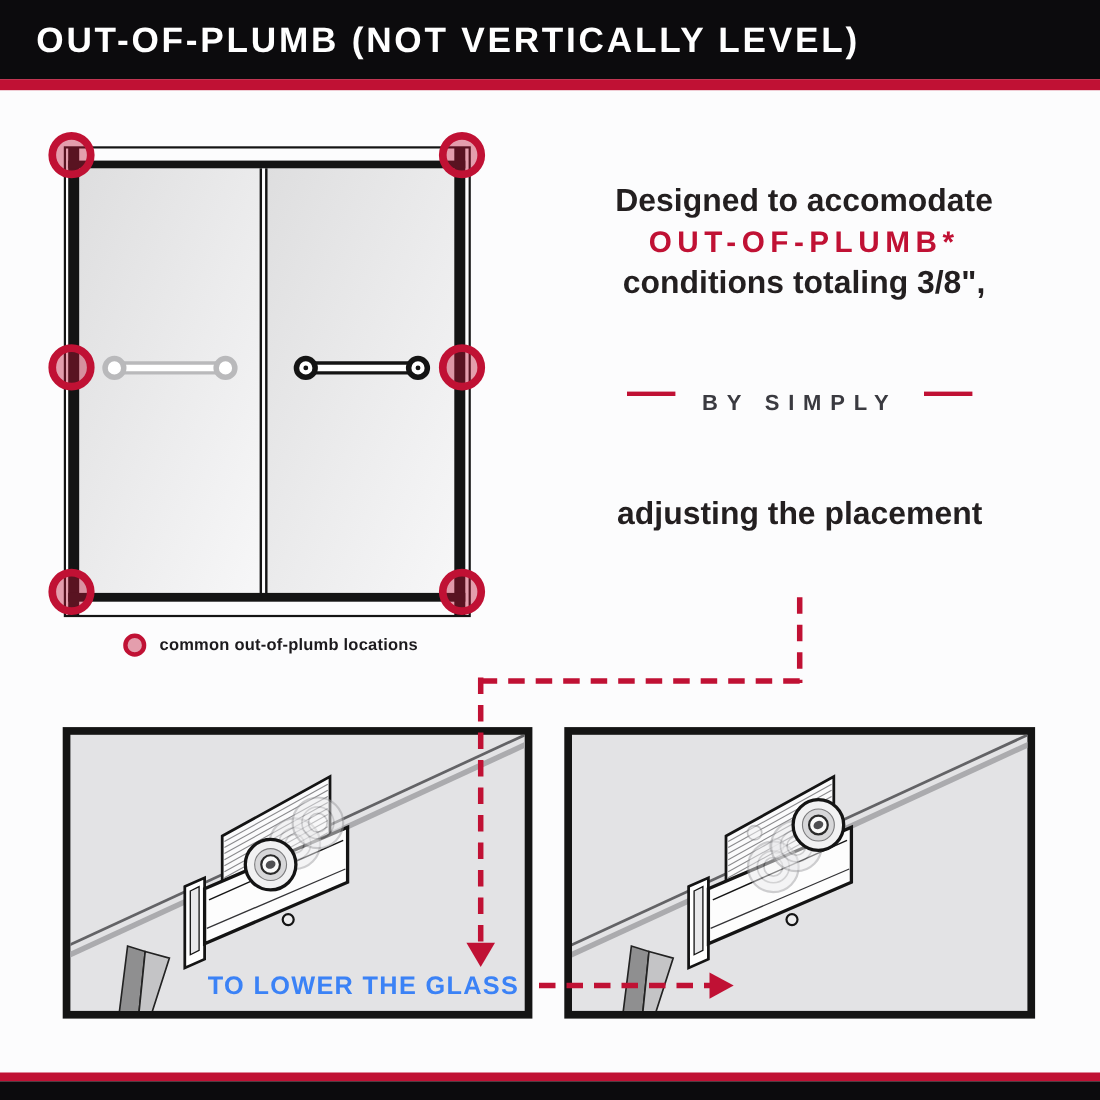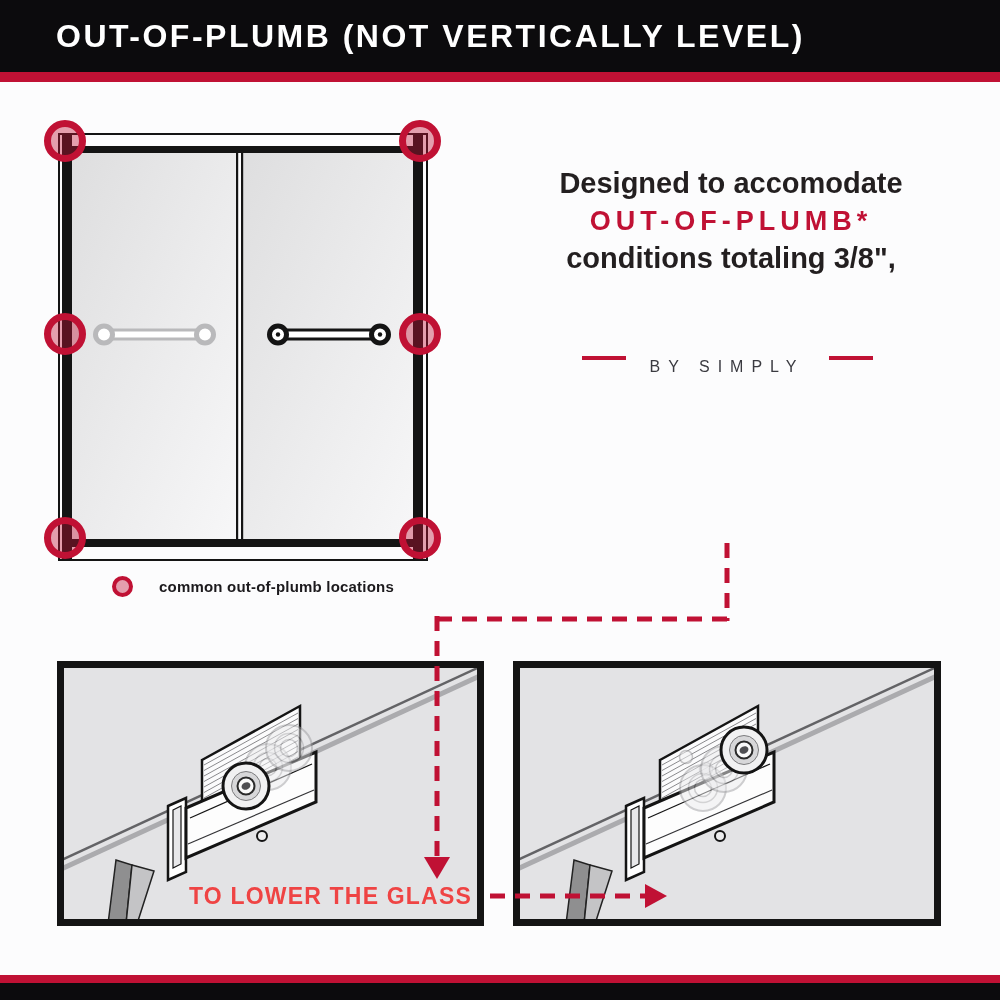--- a/index.html
+++ b/index.html
@@ -6,58 +6,58 @@
   .page{
     position:relative;width:1000px;height:1000px;overflow:hidden;
     background:#fcfcfd;font-family:"Liberation Sans",sans-serif;
     -webkit-font-smoothing:antialiased;
   }
   
   .banner{position:absolute;left:0;top:0;width:1000px;height:72px;background:#0c0b0d;
     display:flex;align-items:center;}
   .banner .title{
     color:#ffffff;font-size:32px;font-weight:800;letter-spacing:2.5px;
-    padding-left:56px;white-space:nowrap;
+    padding-left:33px;white-space:nowrap;
   }
   .stripe-top{position:absolute;left:0;top:72px;width:1000px;height:10px;background:#c01134;}
   
   .stripe-bottom{position:absolute;left:0;top:975px;width:1000px;height:8px;background:#c01134;}
   .banner-bottom{position:absolute;left:0;top:983px;width:1000px;height:17px;background:#0c0b0d;}
   
   .art{position:absolute;left:0;top:0;width:1000px;height:1000px;}
   
   .intro{
     position:absolute;left:494px;top:165px;width:474px;text-align:center;
     font-size:29px;line-height:37px;font-weight:700;color:#231f20;
   }
   .intro .highlight{color:#c01134;letter-spacing:5px;font-size:27px;text-align:right;}
   .by-simply{
     position:absolute;left:490px;top:344px;width:474px;height:28px;
     display:flex;align-items:center;justify-content:center;gap:24px;
   }
   .by-simply .dash{width:44px;height:4px;background:#c01134;}
   .by-simply .bs-label{
-    font-size:16px;font-weight:400;letter-spacing:8px;color:#3a3a40;white-space:nowrap;margin-top:18px;
+    font-size:20px;font-weight:700;letter-spacing:8px;color:#3a3a40;white-space:nowrap;margin-top:18px;
   }
   .adjust{
     position:absolute;left:490px;top:449px;width:474px;text-align:center;
     font-size:29px;line-height:36px;font-weight:700;color:#231f20;
   }
   
   .legend{
-    position:absolute;left:112px;top:576px;display:flex;align-items:center;gap:26px;
+    position:absolute;left:112px;top:576px;display:flex;align-items:center;gap:12px;
   }
   .legend .dot{
     width:13px;height:13px;border-radius:50%;
     border:4px solid #c01134;background:rgba(192,17,52,0.40);
   }
   .legend .legend-label{font-size:15px;font-weight:700;color:#1c1a1d;letter-spacing:0.2px;}
   
   .cap{
-    position:absolute;top:883px;color:#ef4444;font-size:23px;font-weight:700;
+    position:absolute;top:883px;color:#3b82f6;font-size:23px;font-weight:700;
     letter-spacing:1.2px;white-space:nowrap;
   }
   .cap-lower{left:170px;width:302px;text-align:right;}
   .cap-raise{left:682px;width:270px;text-align:left;}
 </style>
 </head>
 <body>
 
 <div class="page">
 
@@ -201,21 +201,21 @@
     <span>conditions totaling 3/8",</span>
   </div>
 
   <div class="by-simply">
     <div class="dash"></div>
     <div class="bs-label">BY SIMPLY</div>
     <div class="dash"></div>
   </div>
 
   <div class="adjust">
-    <br>
+    <span>adjusting the placement</span><br>
   </div>
 
   <div class="legend">
     <div class="dot"></div>
     <div class="legend-label">common out-of-plumb locations</div>
   </div>
 
   <div class="cap cap-lower">TO LOWER THE GLASS</div>
 
   <div class="stripe-bottom"></div>

